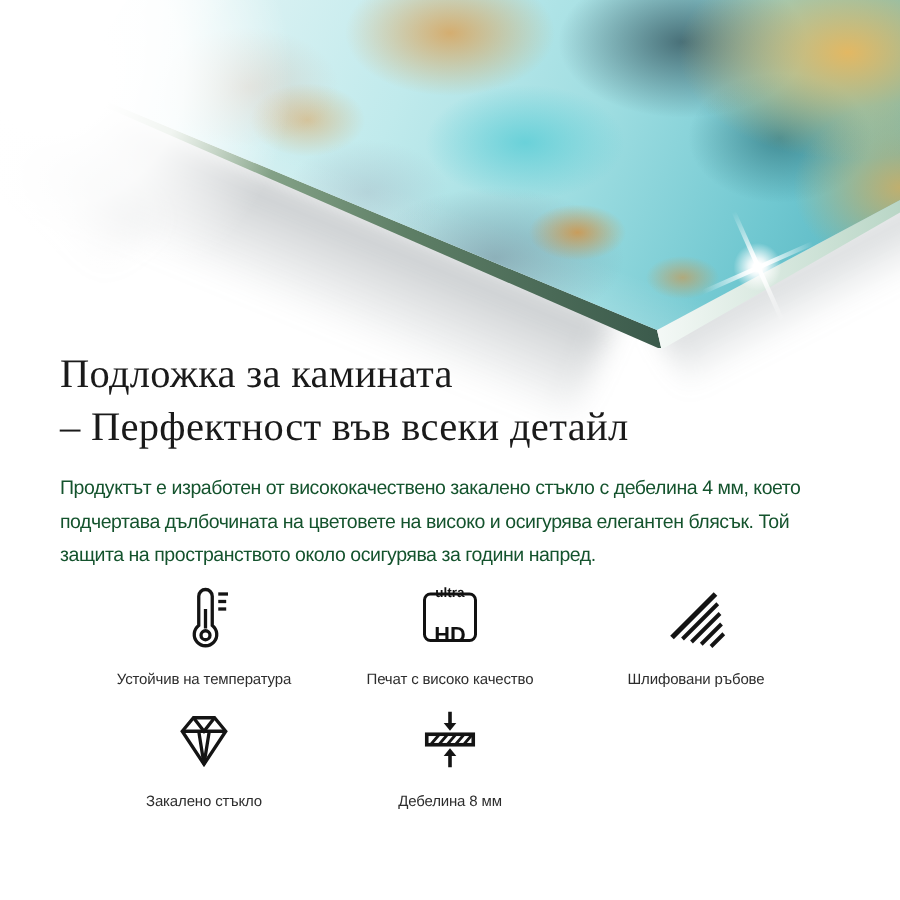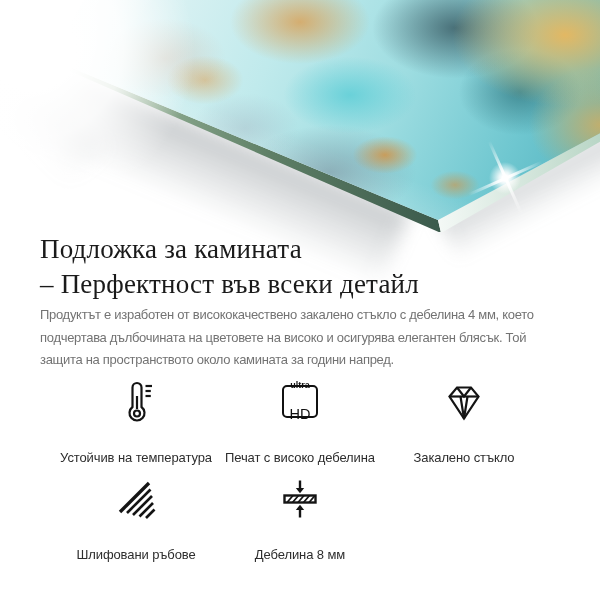--- a/index.html
+++ b/index.html
@@ -56,36 +56,36 @@
   .sparkle::before, .sparkle::after { content:""; position:absolute; background:
     linear-gradient(to bottom, rgba(255,255,255,0), #fff 46% 54%, rgba(255,255,255,0)); }
   .sparkle::before { left:50%; top:0; width:3px; height:100%; margin-left:-1.5px; }
   .sparkle::after  { top:50%; left:0; height:3px; width:100%; margin-top:-1.5px;
     background:linear-gradient(to right, rgba(255,255,255,0), #fff 46% 54%, rgba(255,255,255,0)); }
 
   
   .content { padding:0 40px; }
   h1 { font-family:"Liberation Serif", serif; font-weight:400; color:#1a1a1a;
        font-size:27px; line-height:35px; letter-spacing:.2px; }
-  .desc { margin-top:2px; color:#737373; font-size:13px; line-height:22.5px;
+  .desc { margin-top:12px; color:#14532d; font-size:13px; line-height:22.5px;
           letter-spacing:-.3px; }
   .desc div { white-space:nowrap; }
 
   
   .features { margin:6px 14px 0; display:grid; grid-template-columns:repeat(3,1fr);
               row-gap:10px; }
   .feature { display:flex; flex-direction:column; align-items:center; }
   .icon-box { height:48px; display:flex; align-items:center; justify-content:center; }
-  .feature-label { margin-top:24px; font-size:13px; color:#2d2d2d; letter-spacing:-.1px; }
+  .feature-label { margin-top:12px; font-size:10px; color:#2d2d2d; letter-spacing:-.1px; }
   svg { display:block; }
   .uhd-frame { width:36px; height:33px; border:2.6px solid #111; border-radius:5px;
     display:flex; flex-direction:column; align-items:center; justify-content:center;
     color:#111; line-height:1; }
   .uhd-top { font-size:9px; font-weight:700; }
-  .uhd-bottom { font-size:14.5px; font-weight:400; margin-top:17px; }
+  .uhd-bottom { font-size:14.5px; font-weight:700; margin-top:17px; }
 </style>
 </head>
 <body>
 
 <div class="photo">
   <div class="shadow-a"></div>
   <div class="shadow-b"></div>
   <div class="shadow-c"></div>
   <div class="glass-edge-left"></div>
   <div class="glass-edge-right"></div>
@@ -95,21 +95,21 @@
 </div>
 
 <div class="content">
   <h1>
     <div>Подложка за камината</div>
     <div>– Перфектност във всеки детайл</div>
   </h1>
   <div class="desc">
     <div>Продуктът е изработен от висококачествено закалено стъкло с дебелина 4 мм, което</div>
     <div>подчертава дълбочината на цветовете на високо и осигурява елегантен блясък. Той</div>
-    <div>защита на пространството около камината за години напред.</div>
+    <div>защита на пространството около осигурява за години напред.</div>
   </div>
 
   <div class="features">
 
     <div class="feature">
       <div class="icon-box">
         <svg width="48" height="48" viewBox="0 0 48 48" fill="none" stroke="#141414" stroke-width="2.2">
           <path d="M20.5 9.5 a4.5 4.5 0 0 1 9 0 L29.5 29 a7.5 7.5 0 1 1 -9 0 Z"></path>
           <circle cx="25" cy="35.5" r="3"></circle>
           <line x1="25" y1="18" x2="25" y2="31"></line>
@@ -121,47 +121,47 @@
       <div class="feature-label">Устойчив на температура</div>
     </div>
 
     <div class="feature">
       <div class="icon-box">
         <div class="uhd-frame">
           <span class="uhd-top">ultra</span>
           <span class="uhd-bottom">HD</span>
         </div>
       </div>
-      <div class="feature-label">Печат с високо дебелина</div>
+      <div class="feature-label">Печат с високо качество</div>
     </div>
 
-
-    <div class="feature">
-      <div class="icon-box">
-        <svg width="48" height="48" viewBox="0 0 48 48" fill="none" stroke="#141414" stroke-width="2.2">
-          <path d="M9.5 18.5 L17 9.5 H31 L38.5 18.5 L24 40.5 Z" stroke-linejoin="miter"></path>
-          <path d="M9.5 18.5 H38.5"></path>
-          <path d="M17 9.5 L24 18.5 L31 9.5"></path>
-          <path d="M20.5 18.5 L24 40.5 M27.5 18.5 L24 40.5"></path>
-        </svg>
-      </div>
-      <div class="feature-label">Закалено стъкло</div>
-    </div>
 
     <div class="feature">
       <div class="icon-box">
         <svg width="48" height="48" viewBox="0 0 48 48" fill="none" stroke="#141414">
           <path d="M8 37 L37 8" stroke-width="3.4"></path>
           <path d="M15 38 L38.5 14.5" stroke-width="2.6"></path>
           <path d="M21 40 L40 21" stroke-width="2.6"></path>
           <path d="M27.5 41.5 L41 28" stroke-width="2.6"></path>
           <path d="M34 43 L42.5 34.5" stroke-width="2.6"></path>
         </svg>
       </div>
       <div class="feature-label">Шлифовани ръбове</div>
+    </div>
+
+    <div class="feature">
+      <div class="icon-box">
+        <svg width="48" height="48" viewBox="0 0 48 48" fill="none" stroke="#141414" stroke-width="2.2">
+          <path d="M9.5 18.5 L17 9.5 H31 L38.5 18.5 L24 40.5 Z" stroke-linejoin="miter"></path>
+          <path d="M9.5 18.5 H38.5"></path>
+          <path d="M17 9.5 L24 18.5 L31 9.5"></path>
+          <path d="M20.5 18.5 L24 40.5 M27.5 18.5 L24 40.5"></path>
+        </svg>
+      </div>
+      <div class="feature-label">Закалено стъкло</div>
     </div>
 
     <div class="feature">
       <div class="icon-box">
         <svg width="48" height="48" viewBox="0 0 48 48" fill="none" stroke="#141414">
           <rect x="8.5" y="20.5" width="31" height="7" stroke-width="2.4"></rect>
           <path d="M11 27.5 L17 20.5 M16.5 27.5 L22.5 20.5 M22 27.5 L28 20.5 M27.5 27.5 L33.5 20.5 M33 27.5 L39 20.5" stroke-width="1.8"></path>
           <line x1="24" y1="5.5" x2="24" y2="13.5" stroke-width="2.4"></line>
           <polygon points="19.8,13 28.2,13 24,18.2" fill="#141414" stroke="none"></polygon>
           <line x1="24" y1="42.5" x2="24" y2="34.5" stroke-width="2.4"></line>

